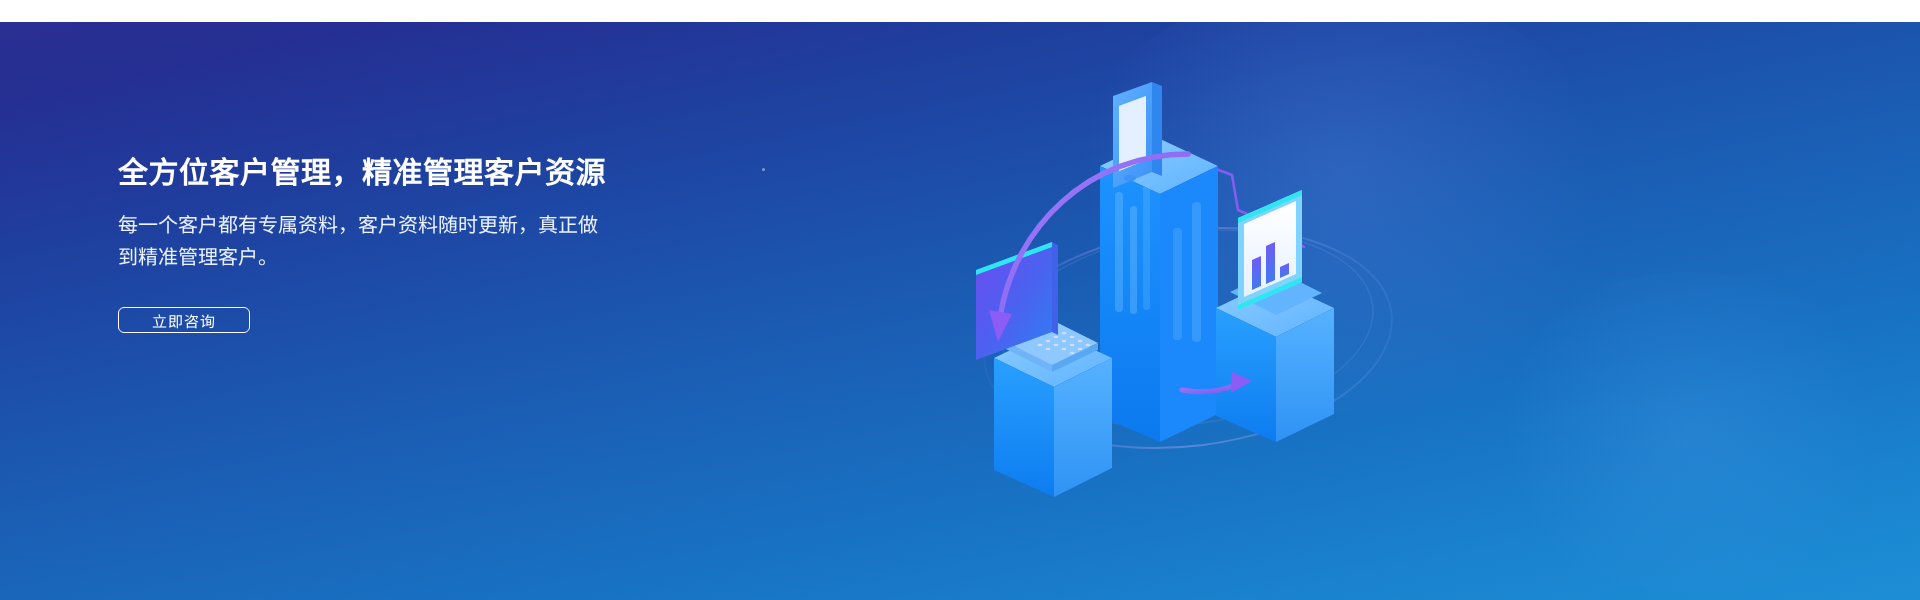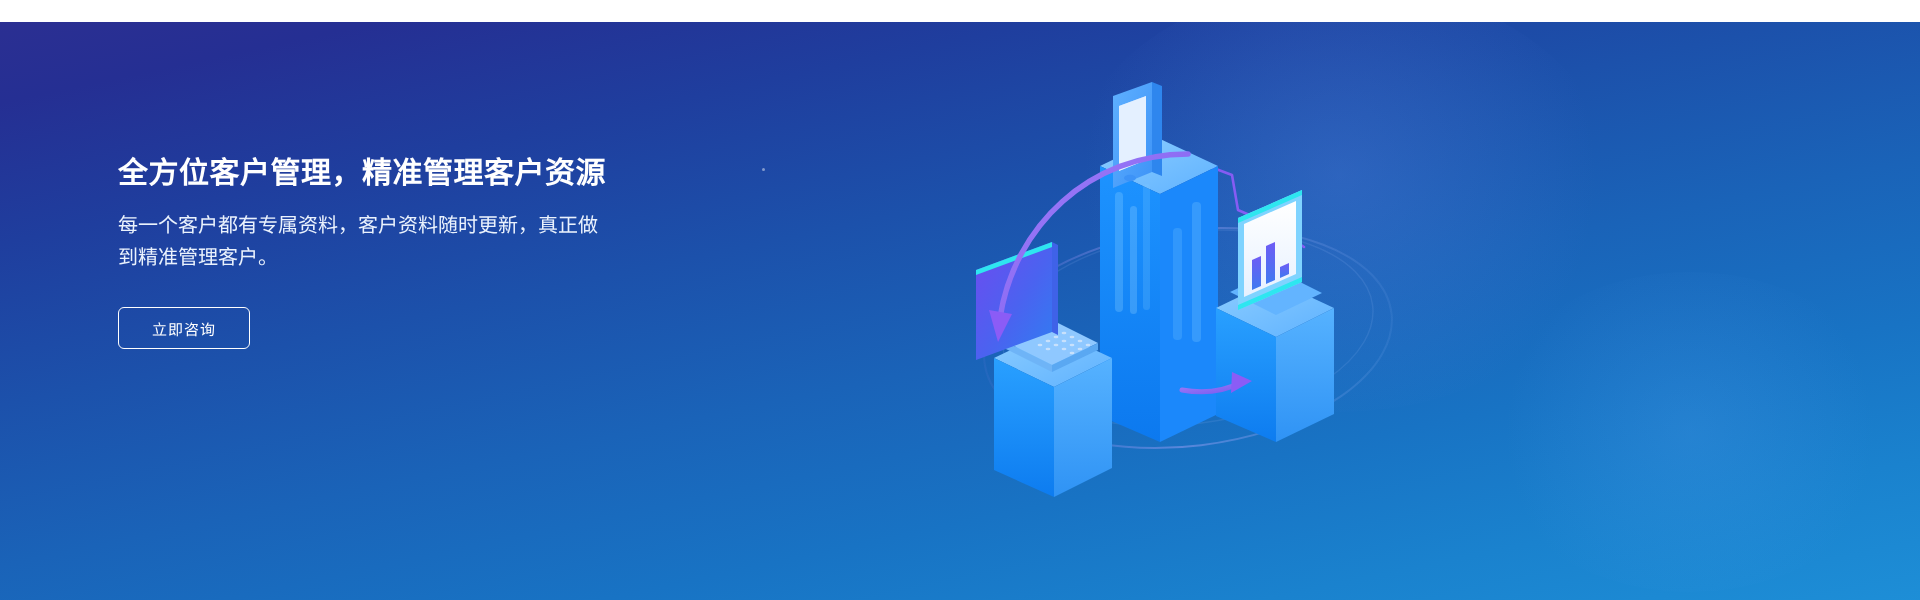--- a/index.html
+++ b/index.html
@@ -43,21 +43,21 @@
   .headline {
     font-size:30px; font-weight:700; letter-spacing:.5px;
     line-height:1.25; color:#ffffff; white-space:nowrap;
   }
   .subcopy {
     margin-top:17px; font-size:20px; line-height:1.62;
     color:#eaf2fd; font-weight:400; max-width:485px;
   }
   .cta {
     margin-top:34px; display:inline-flex; align-items:center; justify-content:center;
-    width:132px; height:42px; border:1.5px solid #ffffff; border-radius:6px;
+    width:132px; height:26px; border:1.5px solid #ffffff; border-radius:6px;
     color:#ffffff; font-size:15px; letter-spacing:1px; background:transparent;
     cursor:pointer; font-family:inherit;
   }
 
   
   .illus { position:absolute; left:930px; top:20px; width:470px; height:480px; }
   .illus svg { display:block; width:100%; height:100%; overflow:visible; }
 </style>
 </head>
 <body>

